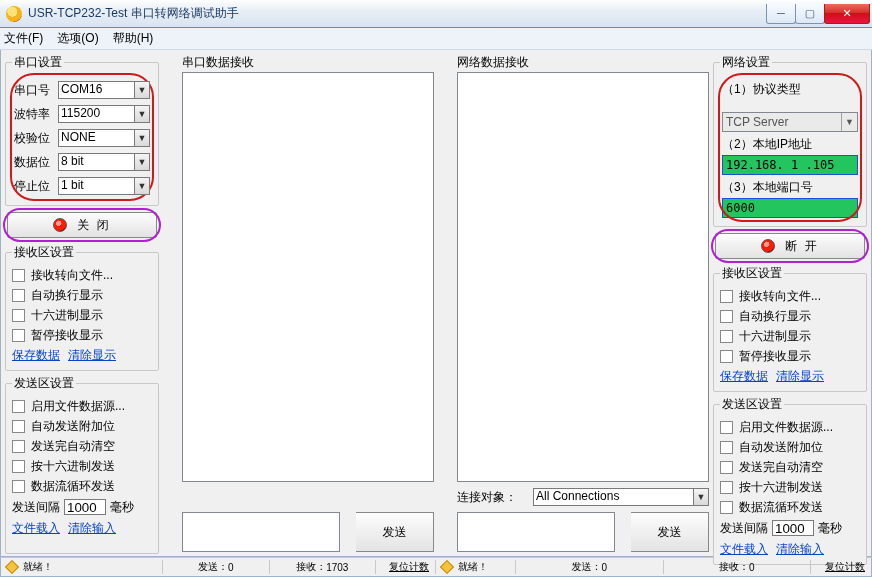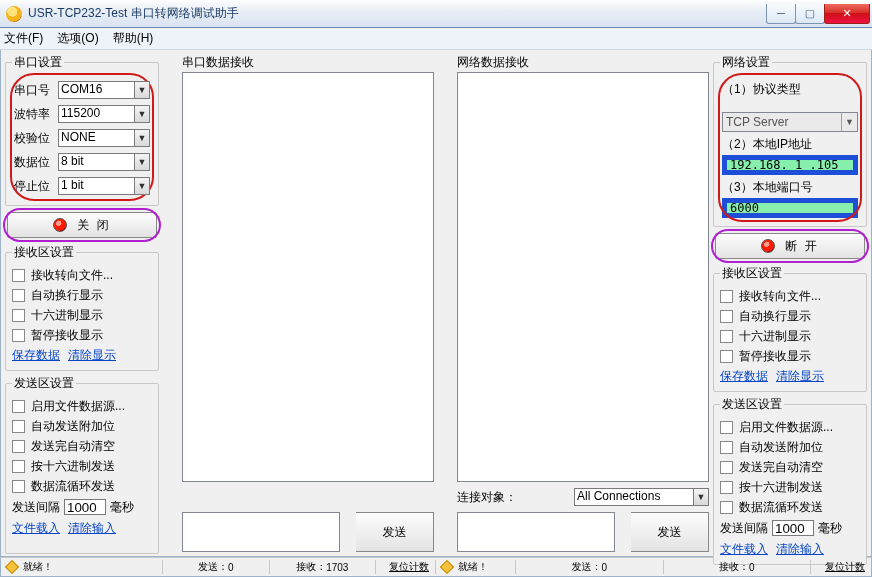--- a/index.html
+++ b/index.html
@@ -106,21 +106,21 @@
   height:20px;background:#f0f0f0;
   border:1px solid #9db3c9;border-top:1px solid #c8c8c8;
   display:flex;align-items:center;font-size:10px;
 }
 .status-cell{height:100%;display:flex;align-items:center;padding:0 6px;border-right:1px solid #c8c8c8;}
 .status-cell.last{border-right:none;}
 .status-half{display:flex;flex:1;}
 .pin{width:10px;height:10px;background:#f5c23e;border:1px solid #c28a00;transform:rotate(45deg);margin-right:6px;}
 .reset{text-decoration:underline;margin-left:auto;}
 .netlabel{margin:4px 0 2px 0;}
-.netinput{width:100%;height:20px;border:5px solid #1d4ed8;background:#86efac;padding:0 3px;font-family:Consolas,monospace;display:flex;align-items:center;}
+.netinput{width:100%;height:20px;border:1px solid #1d4ed8;background:#22c55e;padding:0 3px;font-family:Consolas,monospace;display:flex;align-items:center;}
 .netinput.mono{justify-content:space-between;}
 .net-combo{position:relative;width:100%;height:20px;border:1px solid #828790;background:#eaeaea;display:flex;align-items:center;padding:0 3px;color:#555;margin-top:14px;}
 .net-combo .arrow{position:absolute;right:0;top:0;bottom:0;width:16px;border-left:1px solid #a0a0a0;display:flex;align-items:center;justify-content:center;font-size:9px;}
 </style>
 </head>
 <body>
 
 <div class="titlebar">
   <div class="app-icon"></div>
   <div class="title">USR-TCP232-Test 串口转网络调试助手</div>
@@ -261,21 +261,21 @@
       <div class="send-area">
         <div class="send-text"></div>
         <div class="send-btn">发送</div>
       </div>
     </div>
     <div class="half">
       <div class="recv-title">网络数据接收</div>
       <div class="recv-box"></div>
       <div class="conn-row">
         <span>连接对象：</span>
-        <div class="combo" style="flex:1;margin-left:41px;">
+        <div class="combo" style="flex:1;">
           <span>All Connections</span>
             <span class="arrow">▼</span>
         </div>
       </div>
       <div class="send-area">
         <div class="send-text"></div>
         <div class="send-btn">发送</div>
       </div>
     </div>
   </div>

